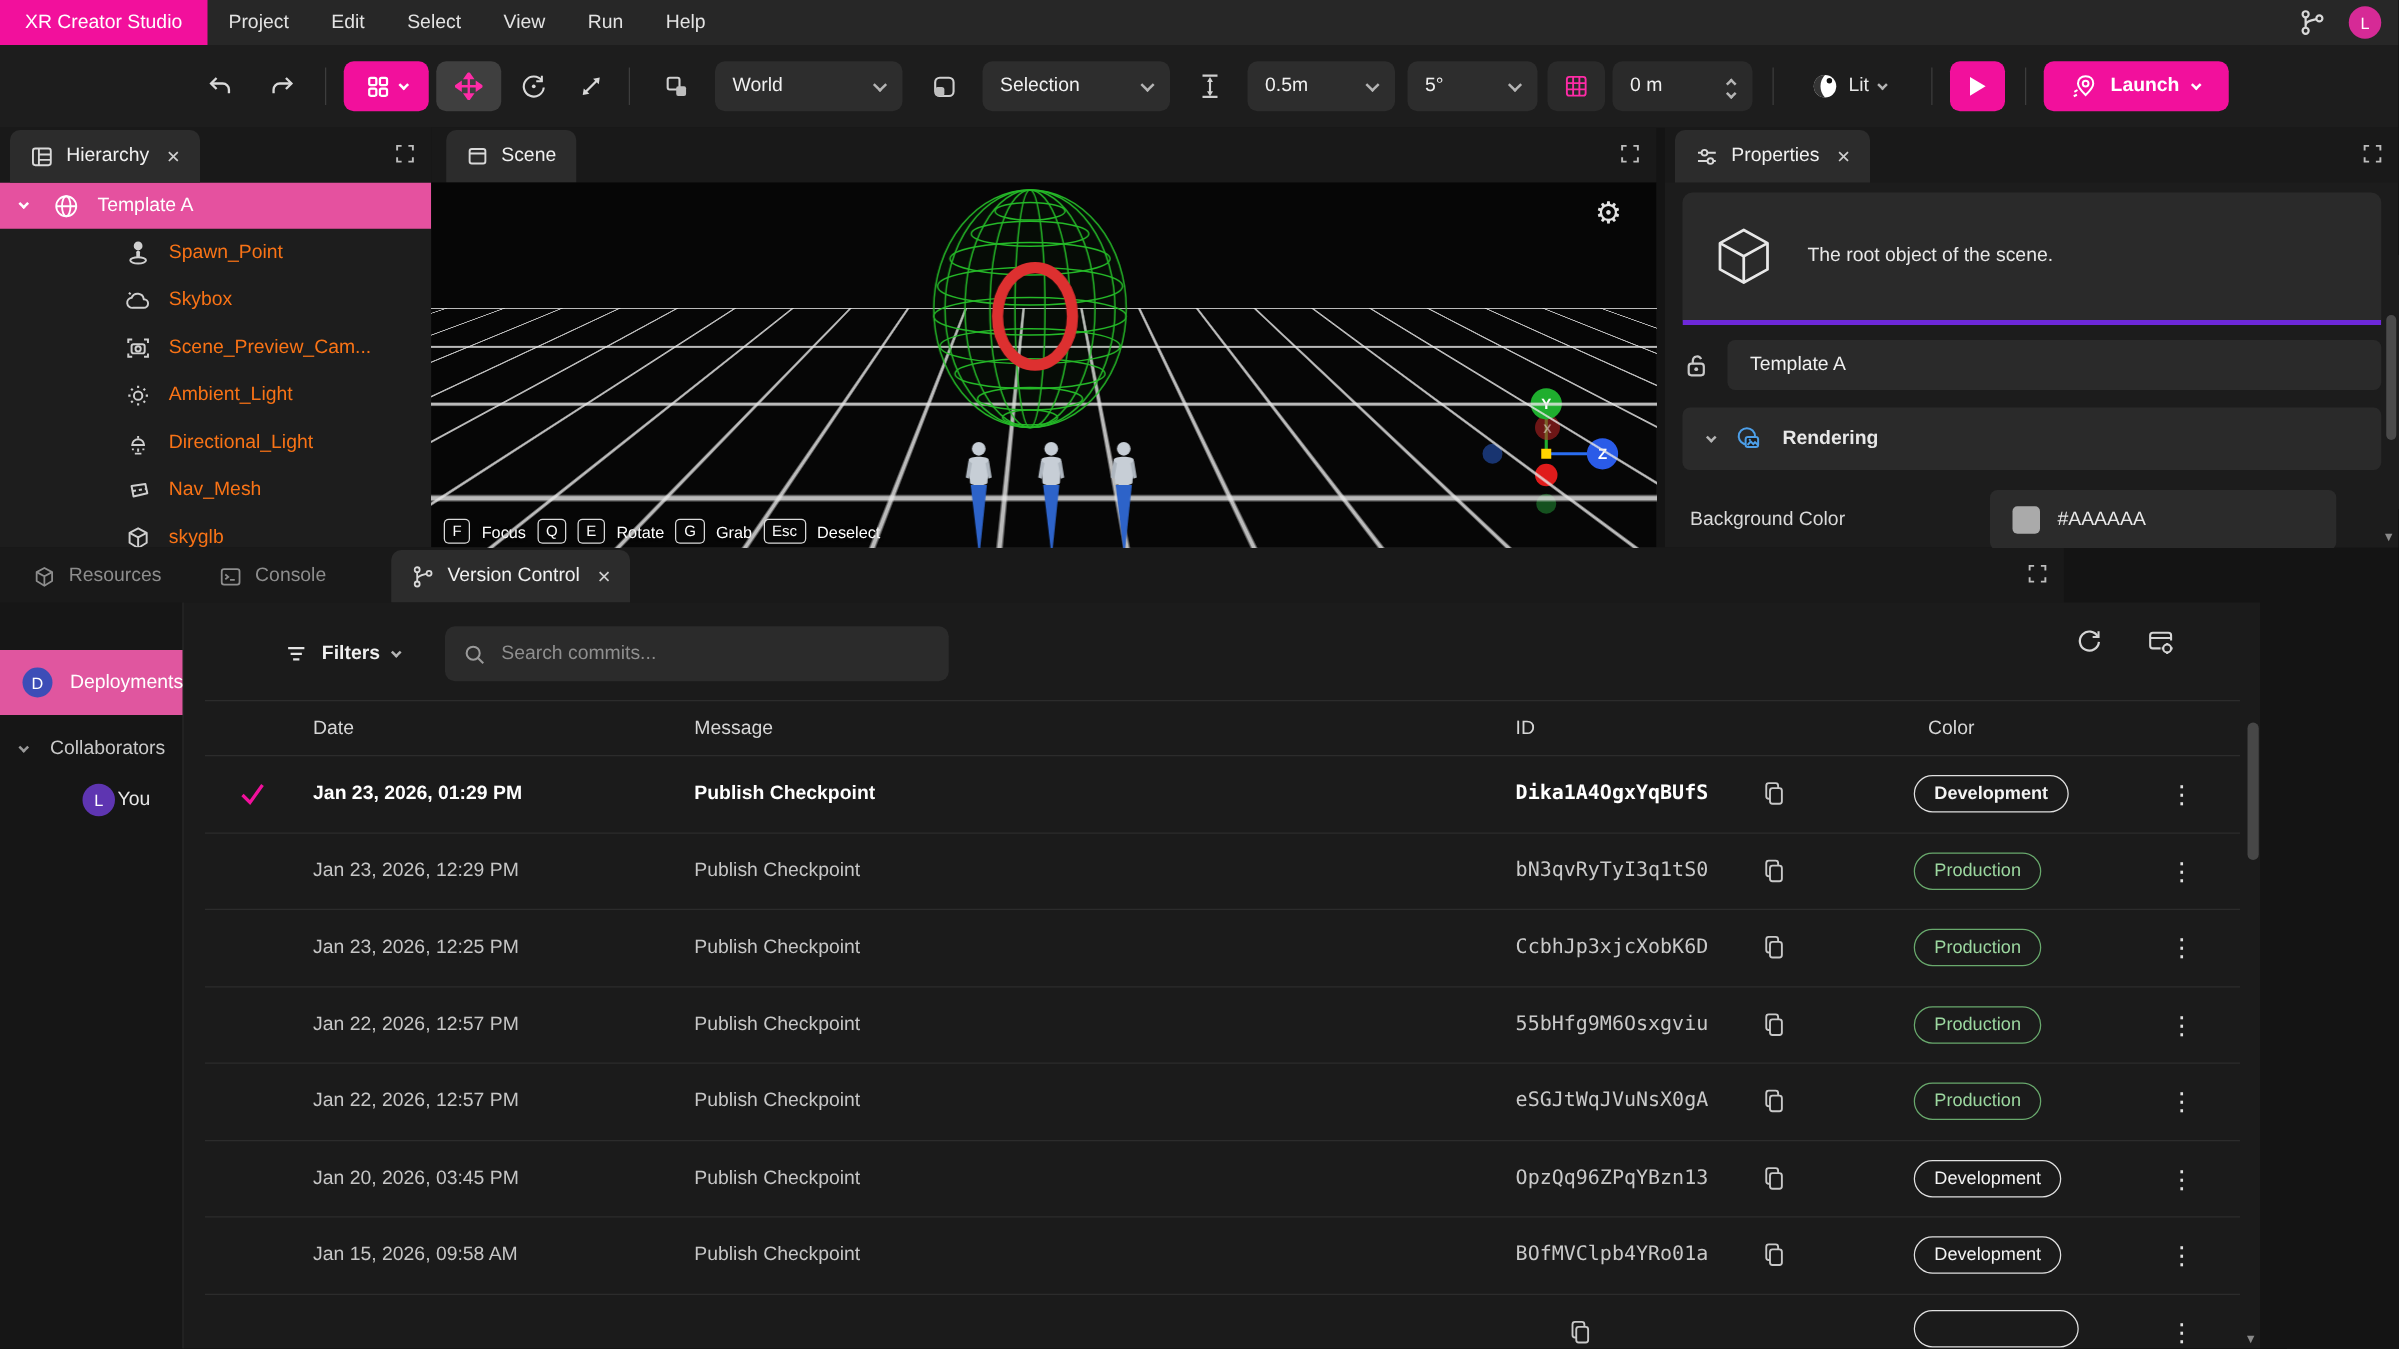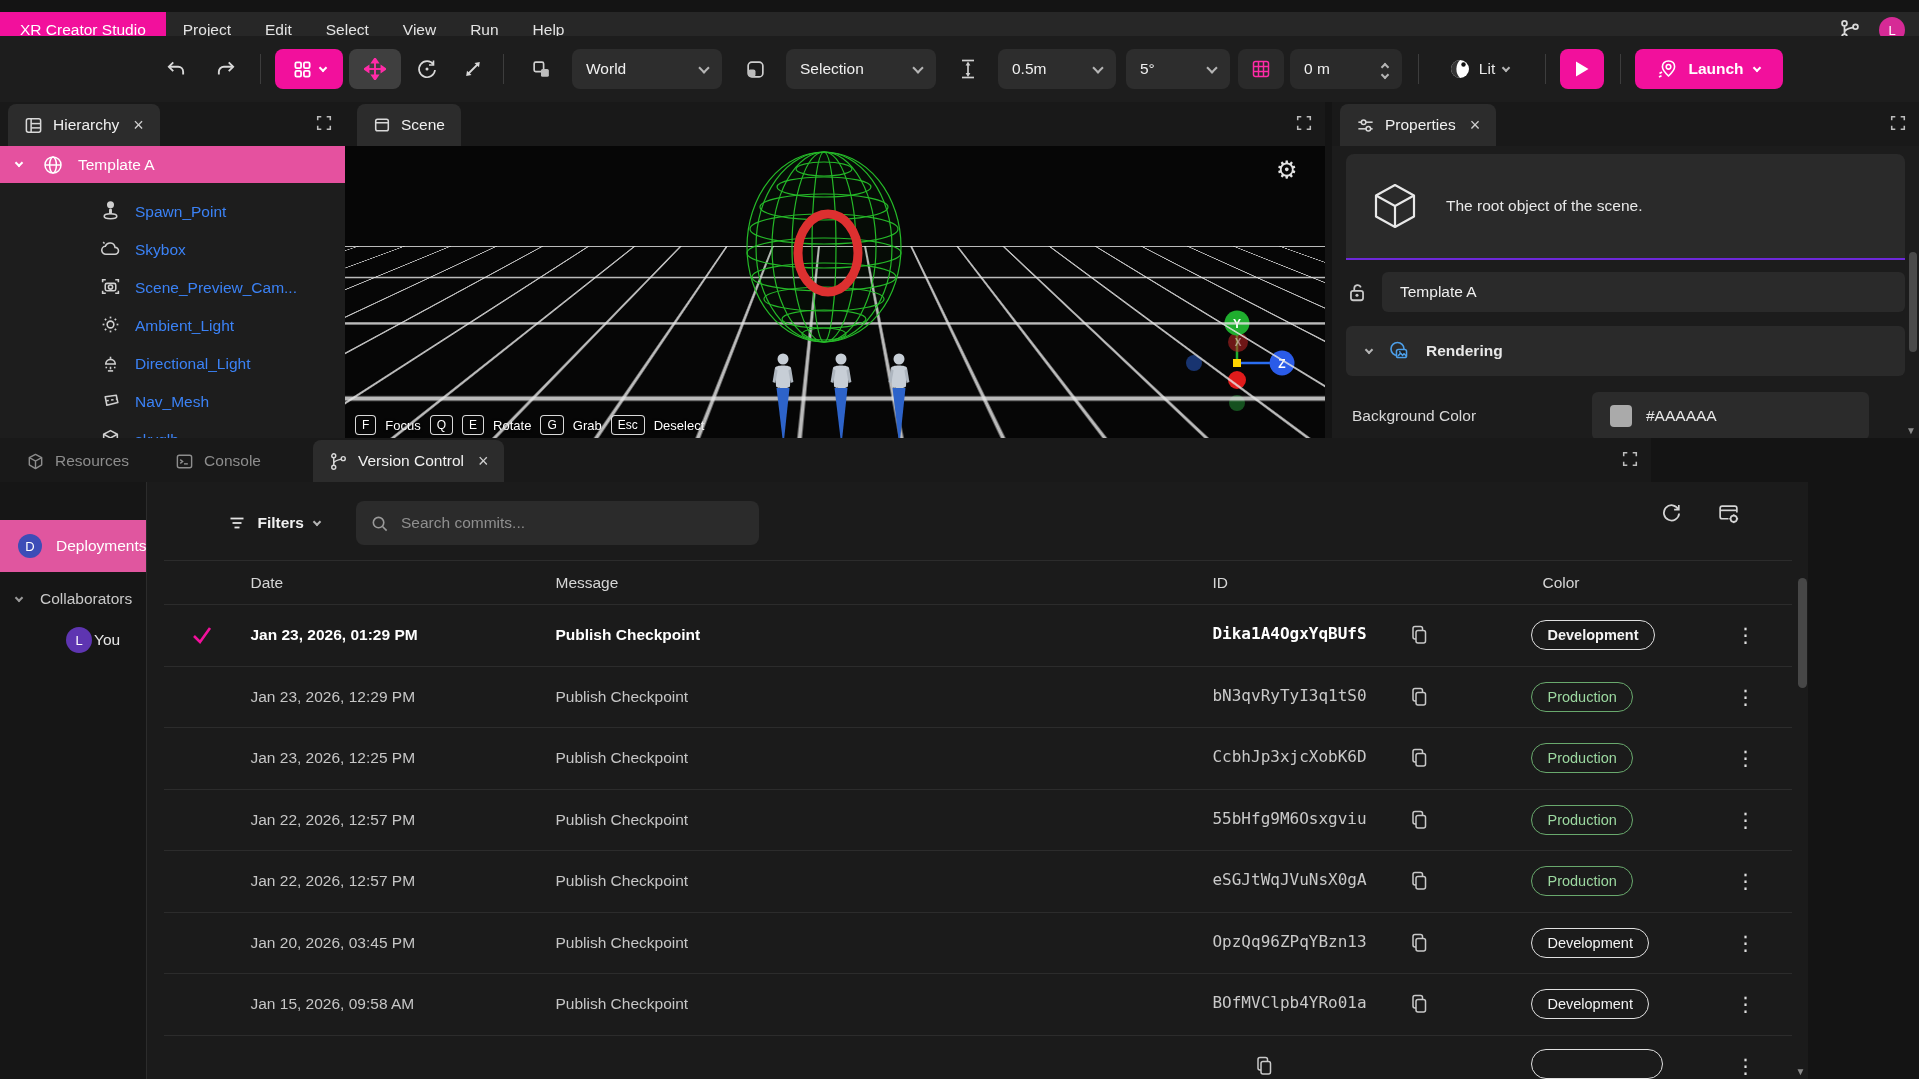--- a/index.html
+++ b/index.html
@@ -7,21 +7,21 @@
   #root{position:relative;width:1919px;height:1079px;overflow:hidden;background:#141414;
         font-family:"Liberation Sans",sans-serif;font-size:15.5px;color:#e8e8e8;}
   .ico{display:inline-flex;align-items:center;justify-content:center}
   svg{display:block}
   .chev{display:inline-block;width:8px;height:8px;border-right:2px solid #b5b5b5;border-bottom:2px solid #b5b5b5;transform:rotate(45deg);margin-top:-3px}
   .chev.up{transform:rotate(-135deg);margin-top:4px}
   .chev.white{border-color:#fff}
   .chev.small{width:6px;height:6px}
 
   
-  #menubar{position:absolute;left:0;top:12px;width:1919px;height:36px;background:#272727;display:flex;align-items:center}
+  #menubar{position:absolute;left:0;top:0;width:1919px;height:36px;background:#272727;display:flex;align-items:center}
   #appTitle{height:36px;background:#f2109c;color:#fff;display:flex;align-items:center;padding:0 20px;font-size:15.5px}
   .menu-item{padding:0 17px;color:#e3e3e3;height:36px;display:flex;align-items:center;cursor:default}
   #menubar .right{margin-left:auto;display:flex;align-items:center;gap:18px;padding-right:14px}
   #avatar{width:26px;height:26px;border-radius:50%;background:#d62a96;color:#fff;font-size:13px;display:flex;align-items:center;justify-content:center}
 
   
   #toolbar{position:absolute;left:0;top:36px;width:1919px;height:66px;background:#1d1d1d;display:flex;align-items:center}
   .tbtn{height:40px;display:flex;align-items:center;justify-content:center;border-radius:8px;gap:8px}
   .sep{width:1px;height:30px;background:#3d3d3d}
   .dd{height:40px;background:#2d2d2d;border-radius:8px;display:flex;align-items:center;justify-content:space-between;padding:0 14px;color:#f0f0f0}
@@ -31,40 +31,40 @@
 
   
   .strip{display:flex;align-items:flex-end;background:#191919;height:44px;position:relative}
   .tab{display:flex;align-items:center;gap:10px;height:42px;padding:0 16px;border-radius:8px 8px 0 0;color:#8d8d8d;font-size:15.5px}
   .tab.active{background:#2c2c2c;color:#f0f0f0}
   .xbtn{font-size:18px;line-height:1;color:#cfcfcf;margin-left:4px}
   .expand{position:absolute;right:12px;top:12px}
 
   
   #hier{position:absolute;left:0;top:102px;width:345px;height:336px;background:#1d1d1d;overflow:hidden}
-  .hrow{display:flex;align-items:flex-end;height:38px;color:#3b82f6}
+  .hrow{display:flex;align-items:center;height:38px;color:#f97316}
   .hrow .ticon{margin-left:100px;margin-right:14px;color:#cfcfcf}
   #hroot{display:flex;align-items:center;height:37px;background:#e5519f;color:#fff}
 
   
   #scenePanel{position:absolute;left:345px;top:102px;width:980px;height:336px}
   #vp{position:relative;width:980px;height:292px;background:#060606;overflow:hidden}
   #ground{position:absolute;left:-55%;top:100px;width:210%;height:900px;transform-origin:50% 0;
           transform:perspective(235px) rotateX(56deg);
           background-image:repeating-linear-gradient(to bottom,rgba(230,230,230,.8) 0 2px,transparent 2px 46px),
                            repeating-linear-gradient(to right,rgba(230,230,230,.8) 0 2px,transparent 2px 46px);}
   #hotkeys{position:absolute;left:10px;bottom:3px;display:flex;align-items:center;gap:9px}
   .kbd{border:1px solid rgba(255,255,255,.85);border-radius:4px;padding:0 6px;height:20px;line-height:19px;font-size:12px;background:rgba(10,10,10,.3);color:#fff}
   .hk-label{font-size:13px;color:#fff;text-shadow:0 0 3px #000}
   #gearBtn{position:absolute;left:931px;top:10px;font-size:24px;color:#e2e2e2;font-family:"DejaVu Sans",sans-serif}
 
   
   #props{position:absolute;left:1332px;top:102px;width:587px;height:336px;background:#1c1c1c;overflow:hidden}
   #props .body{padding:8px 14px 0 14px;position:relative}
-  #propCard{height:106px;background:#2a2a2a;border-radius:8px 8px 0 0;border-bottom:2px solid #6d28d9;display:flex;align-items:center;gap:24px;padding:0 22px}
+  #propCard{height:106px;background:#2a2a2a;border-radius:8px 8px 0 0;border-bottom:4px solid #6d28d9;display:flex;align-items:center;gap:24px;padding:0 22px}
   #nameRow{display:flex;align-items:center;gap:14px;margin-top:12px}
   #nameField{flex:1;height:40px;background:#2a2a2a;border-radius:6px;display:flex;align-items:center;padding-left:18px;color:#efefef}
   #sectionHdr{margin-top:14px;height:50px;background:#2a2a2a;border-radius:6px;display:flex;align-items:center;gap:16px;padding-left:20px;font-weight:bold}
   #bgRow{display:flex;align-items:center;margin-top:16px;padding-left:6px}
   #bgRow .lbl{width:182px;color:#d9d9d9;line-height:1.55}
   #bgField{width:277px;height:48px;background:#2b2b2b;border-radius:6px;display:flex;align-items:center;gap:14px;padding-left:18px;margin-left:58px}
   #swatch{width:22px;height:22px;border-radius:4px;background:#AAAAAA}
   .vscroll{position:absolute;width:8px;border-radius:4px;background:#4a4a4a}
 
   

